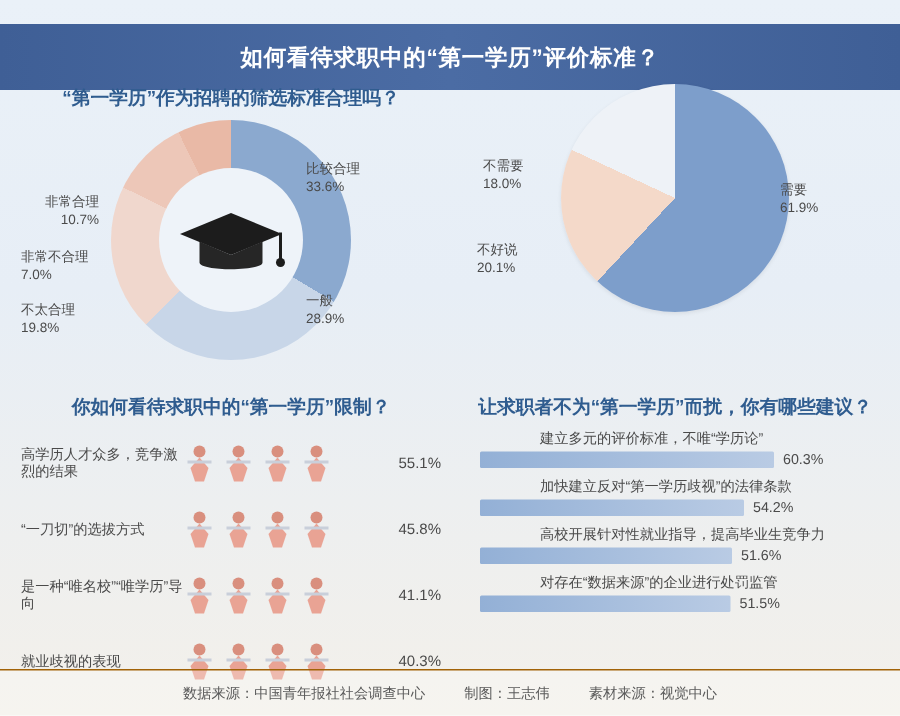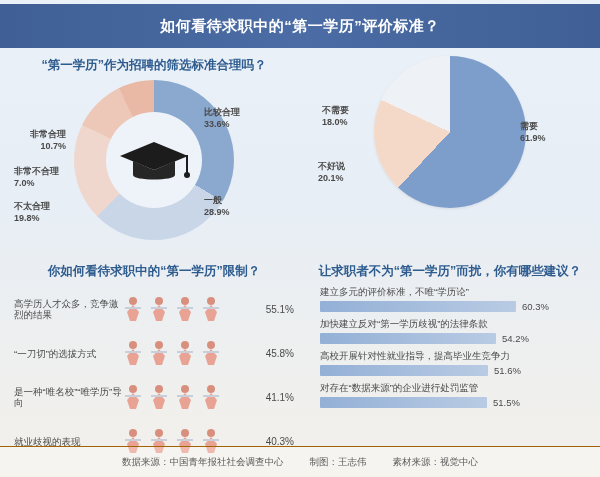--- a/index.html
+++ b/index.html
@@ -6,21 +6,21 @@
   body{
     width:600px;height:477px;
     font-family:"Liberation Sans","DejaVu Sans",sans-serif;
     background:linear-gradient(180deg,#eaf1f8 0%,#e7eef6 40%,#f3f0ea 100%);
     overflow:hidden;
     position:relative;
   }
   .page{position:relative;width:600px;height:477px;}
 
   .title-bar{
-    position:absolute;left:0;top:4px;width:600px;height:44px;
+    position:absolute;left:0;top:16px;width:600px;height:44px;
     background:linear-gradient(90deg,#3f5f96 0%,#4b6ca4 50%,#3f5f96 100%);
     display:flex;align-items:center;justify-content:center;
   }
   .title-bar .title{
     color:#ffffff;font-size:15px;font-weight:bold;letter-spacing:0.5px;
   }
 
   .quad{position:absolute;}
   .q-title{
     text-align:center;color:#2f5c8f;font-weight:bold;font-size:12.5px;
@@ -42,21 +42,21 @@
   }
   .donut:after{
     content:"";position:absolute;left:50%;top:50%;transform:translate(-50%,-50%);
     width:96px;height:96px;border-radius:50%;background:#eef3f9;
   }
   .cap{
     position:absolute;left:50%;top:52%;transform:translate(-50%,-50%);
     width:74px;height:46px;z-index:3;
   }
   .lbl{position:absolute;font-size:9px;line-height:12px;color:#4a4a4a;white-space:nowrap;}
-  .lbl b{display:block;font-weight:bold;}
+  .lbl b{display:block;font-weight:normal;}
   .l1{left:196px;top:58px;text-align:left;}
   .l2{left:196px;top:146px;text-align:left;}
   .l3{left:6px;top:152px;text-align:left;}
   .l4{left:6px;top:117px;text-align:left;}
   .l5{left:22px;top:80px;text-align:right;}
 
   
   #q2{left:306px;top:48px;width:288px;height:205px;}
   #q2 .q-title{padding-top:8px;}
   .pie-wrap{position:relative;width:152px;height:152px;margin:8px auto 0;}
@@ -81,21 +81,21 @@
     padding-left:6px;
   }
   .picto-icons{flex:1;position:relative;height:26px;overflow:hidden;}
   .picto-val{width:44px;font-size:10px;color:#4a4a4a;text-align:right;padding-right:6px;}
   .pi{position:absolute;top:0;}
 
   
   #q4{left:306px;top:258px;width:288px;height:185px;}
   #q4 .q-title{padding-top:4px;}
   .bar-item{margin:6px 0 0 14px;width:256px;}
-  .bar-text{font-size:9.5px;color:#4a4a4a;margin-bottom:2px;}
+  .bar-text{font-size:9.5px;color:#4a4a4a;margin-bottom:2px;margin-left:40px;}
   .bar-line{display:flex;align-items:flex-end;}
   .bar{
     height:11px;background:linear-gradient(90deg,#93b0d6,#b9cbe4);border-radius:1px;
   }
   .bar-val{font-size:9.5px;color:#4a4a4a;margin-left:6px;}
 
   
   .footer{
     position:absolute;left:0;bottom:0;width:600px;height:30px;
     border-top:1px solid #a16207;

